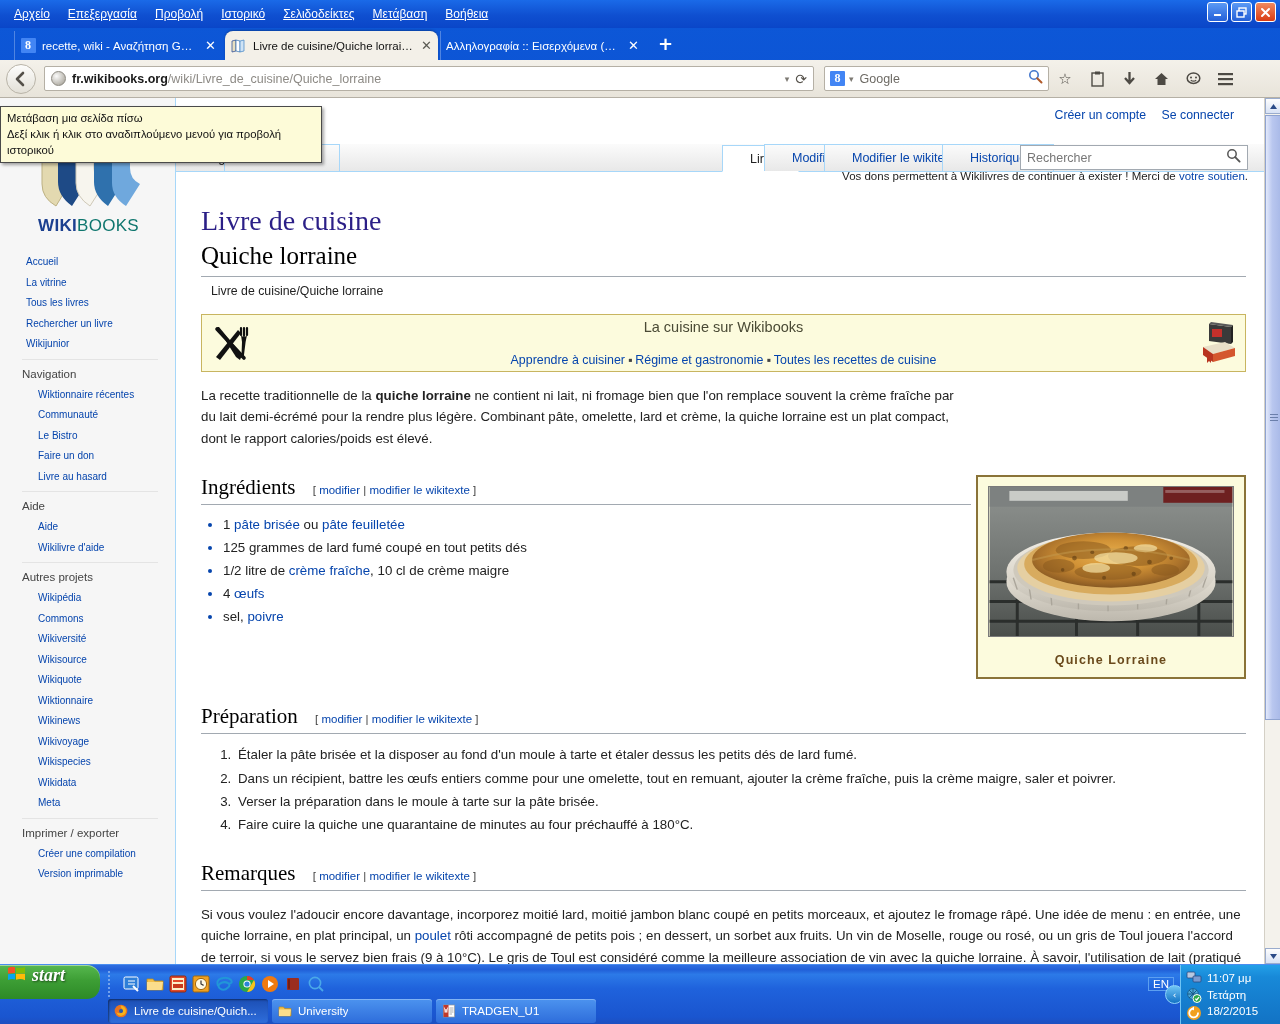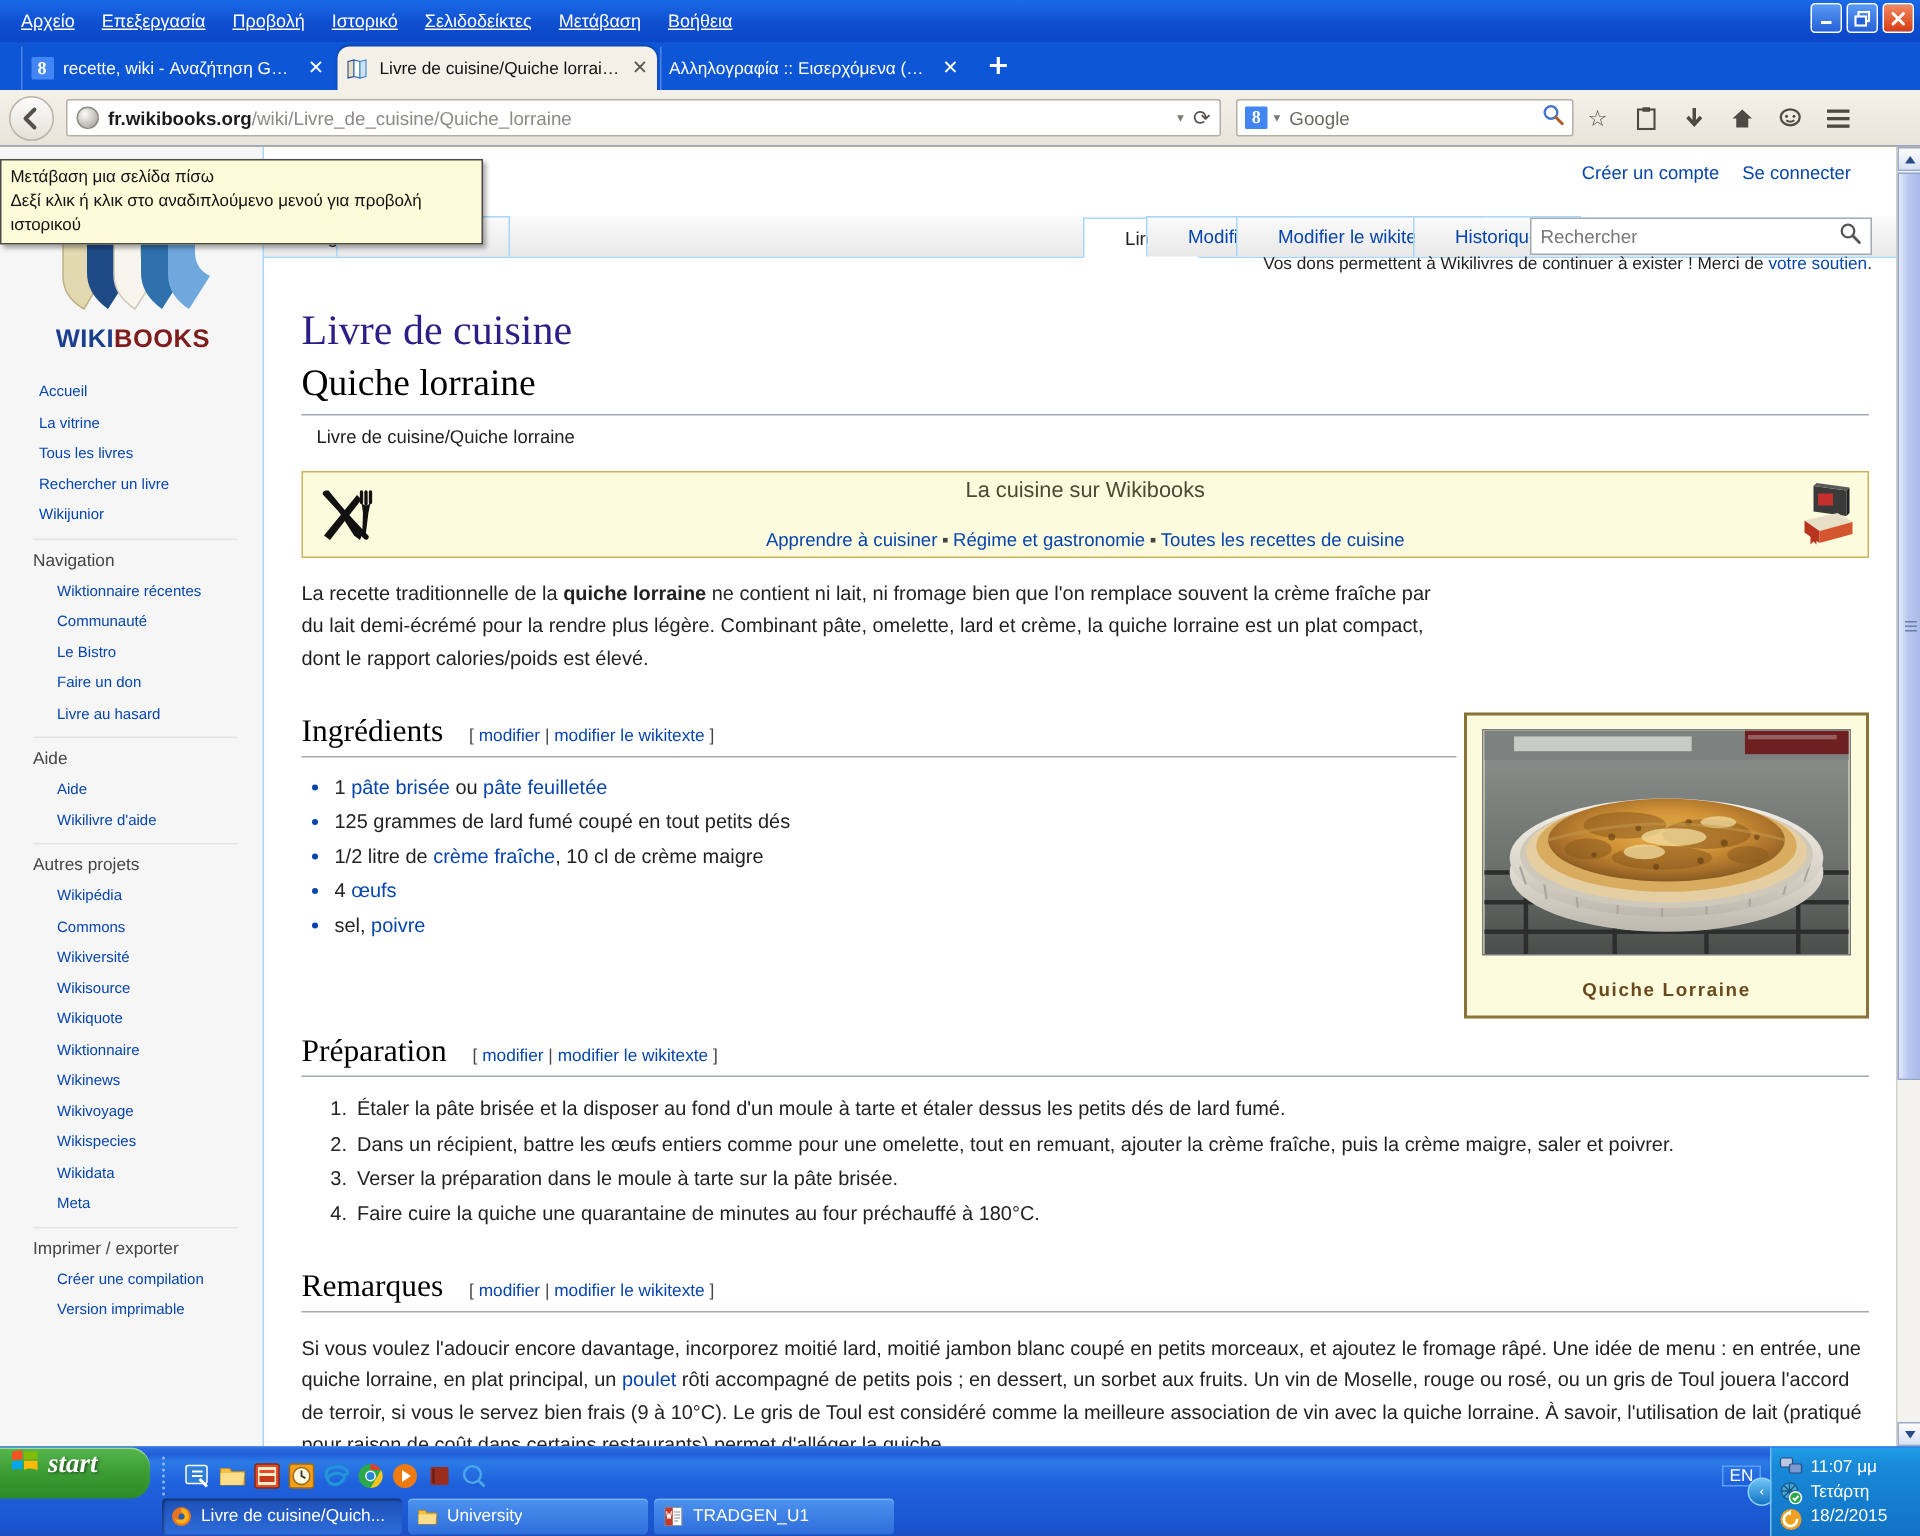--- a/index.html
+++ b/index.html
@@ -91,21 +91,21 @@
   #pagebg { position:absolute; left:0; top:0; width:1264px; height:866px; background:#fff; }
 
   
   #sidebar { position:absolute; left:0; top:0; width:176px; height:866px;
              background:#f6f6f6; border-right:1px solid #a7d7f9; }
   #logo { position:absolute; left:16px; top:28px; width:145px; height:112px; }
   .logo-caption { position:absolute; left:0; bottom:2px; width:145px; text-align:center;
                   font-family:"Liberation Sans",sans-serif; font-size:17px;
                   letter-spacing:.3px; }
   .logo-caption .w1 { color:#1b3f8f; font-weight:bold; }
-  .logo-caption .w2 { color:#7f1d1d; font-weight:bold; }
+  .logo-caption .w2 { color:#0f766e; font-weight:normal; }
 
   .nav-portlet { margin:0 0 6px 0; }
   .nav-head { font-size:11.5px; color:#444; padding:2px 0 3px 22px; }
   .nav-list { list-style:none; margin:0; padding:0; }
   .nav-list li { padding:1px 0 1px 38px; }
   .nav-list.first li { padding-left:26px; }
   .nav-list a { color:#0645ad; font-size:10px; text-decoration:none; line-height:1.45; }
   .nav-sep { height:1px; background:#e4e4e4; margin:6px 18px 6px 22px; }
 
   
@@ -602,21 +602,21 @@
           <span class="editlinks"><span>[</span> <a>modifier</a> <span>|</span> <a>modifier le wikitexte</a> <span>]</span></span>
         </h2>
         <ul class="ingr">
           <li><span>1 </span><a class="lnk">pâte brisée</a><span> ou </span><a class="lnk">pâte feuilletée</a></li>
           <li><span>125 grammes de lard fumé coupé en tout petits dés</span></li>
           <li><span>1/2 litre de </span><a class="lnk">crème fraîche</a><span>, 10 cl de crème maigre</span></li>
           <li><span>4 </span><a class="lnk">œufs</a></li>
           <li><span>sel, </span><a class="lnk">poivre</a></li>
         </ul>
 
-        <h2 class="sec" style="margin-top:60px;">
+        <h2 class="sec" style="margin-top:76px;">
           <span>Préparation</span>
           <span class="editlinks"><span>[</span> <a>modifier</a> <span>|</span> <a>modifier le wikitexte</a> <span>]</span></span>
         </h2>
         <ol class="prep">
           <li>Étaler la pâte brisée et la disposer au fond d'un moule à tarte et étaler dessus les petits dés de lard fumé.</li>
           <li>Dans un récipient, battre les œufs entiers comme pour une omelette, tout en remuant, ajouter la crème fraîche, puis la crème maigre, saler et poivrer.</li>
           <li>Verser la préparation dans le moule à tarte sur la pâte brisée.</li>
           <li>Faire cuire la quiche une quarantaine de minutes au four préchauffé à 180°C.</li>
         </ol>
 

